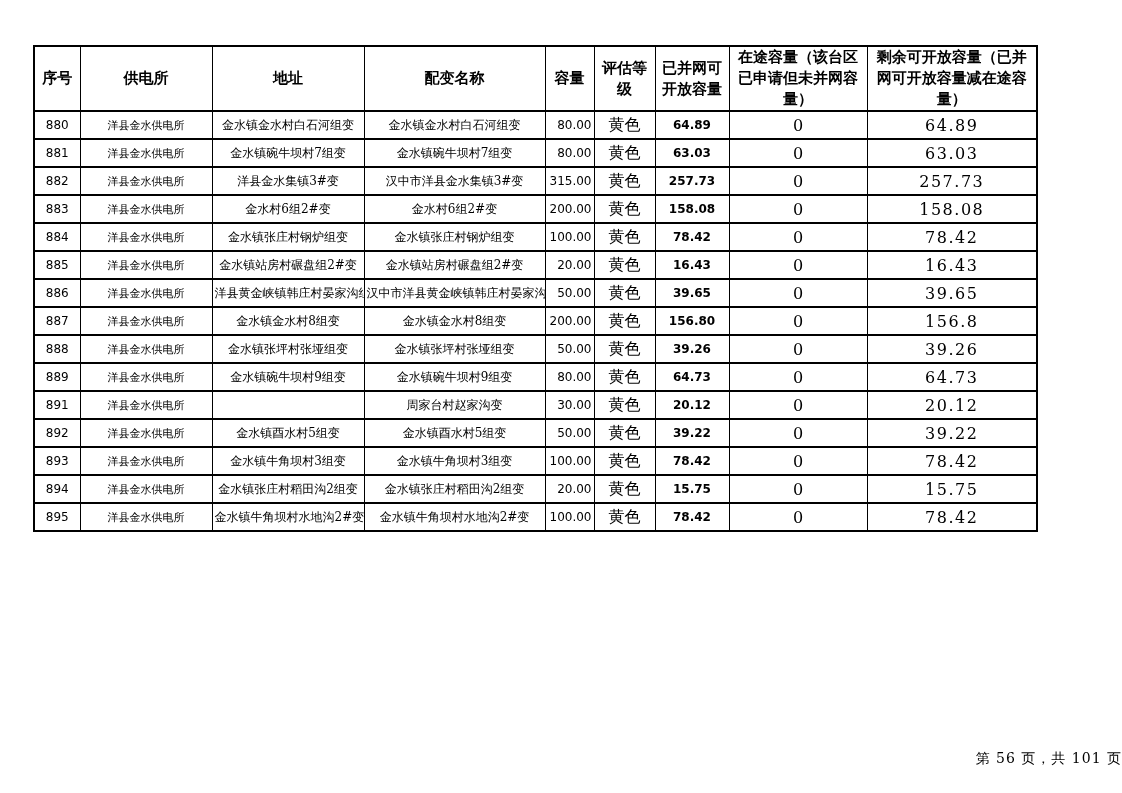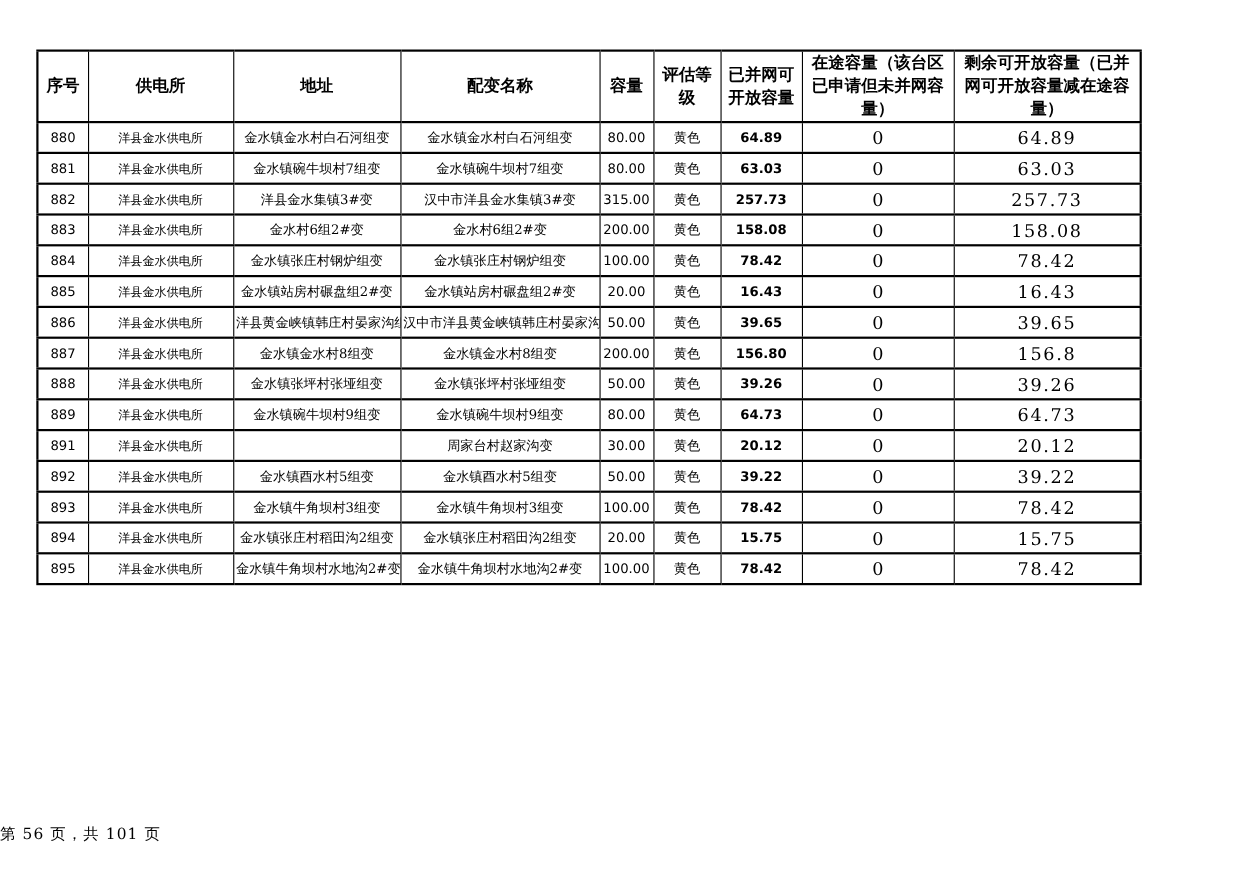--- a/index.html
+++ b/index.html
@@ -54,32 +54,32 @@
   col.c5 { width: 61px; }
   col.c6 { width: 74px; }
   col.c7 { width: 138px; }
   col.c8 { width: 170px; }
 
   
   td.c0 { font-family: "DejaVu Sans", "Liberation Sans", sans-serif; font-size: 12px; }
   td.c1 { font-family: "DejaVu Serif", serif; font-size: 11px; }
   td.c2 { font-family: "DejaVu Serif", serif; font-size: 12px; }
   td.c3 { font-family: "DejaVu Serif", serif; font-size: 12px; }
-  td.c4 { font-family: "DejaVu Sans", "Liberation Sans", sans-serif; font-size: 12px; font-weight: 500; }
-  td.c5 { font-family: "DejaVu Serif", serif; font-size: 12px; }
+  td.c4 { font-family: "DejaVu Sans", "Liberation Sans", sans-serif; font-size: 12px; font-weight: 500; text-align: right; }
+  td.c5 { font-family: "DejaVu Serif", serif; font-size: 16px; }
   td.c6 { font-family: "DejaVu Sans", "Liberation Sans", sans-serif; font-size: 12px; font-weight: 700; }
   td.c7 { font-family: "DejaVu Serif", serif; font-size: 16px; }
   td.c8 { font-family: "DejaVu Serif", serif; font-size: 16px; letter-spacing: 1.5px; }
 
   .page-footer {
     position: absolute;
     top: 750px;
     left: 0;
     width: 100%;
-    text-align: left;
+    text-align: right;
     font-family: "DejaVu Serif", serif;
     font-size: 14px;
     letter-spacing: 1px;
     color: #000;
   }
 </style>
 </head>
 <body>
 
 <div class="page">

